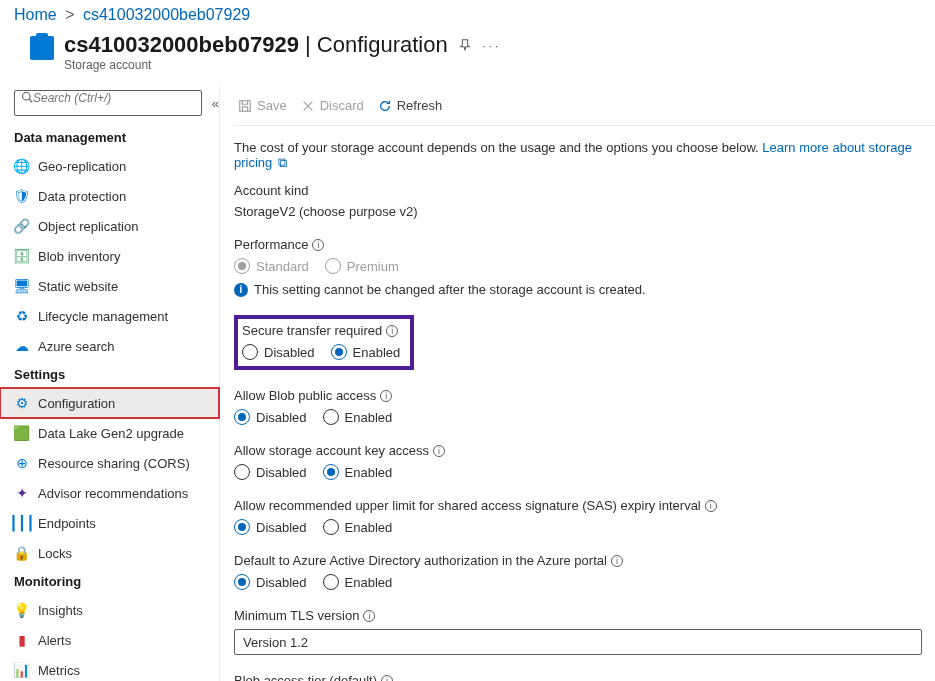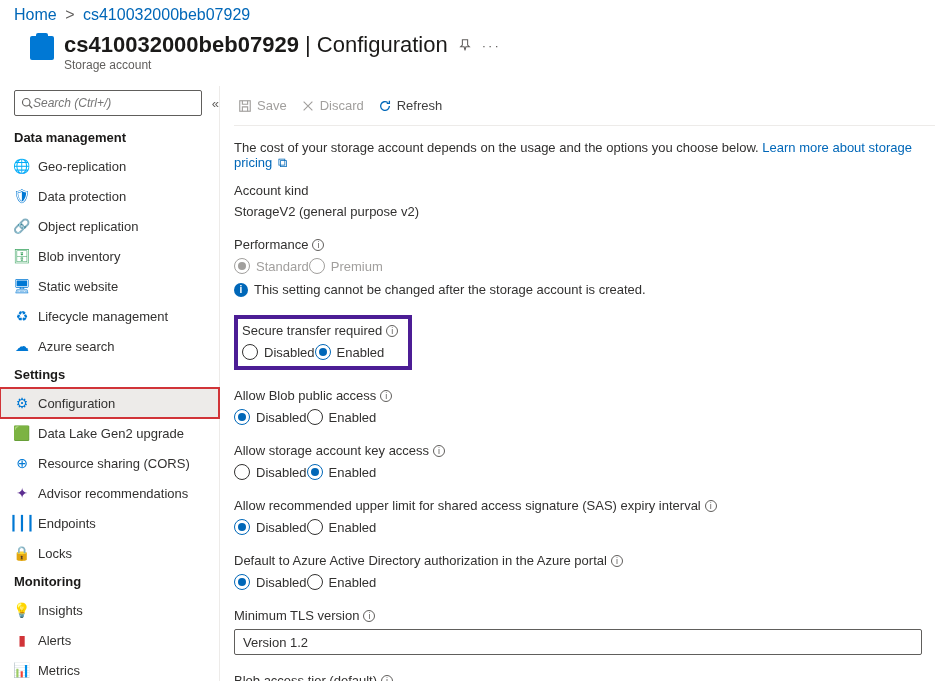--- a/index.html
+++ b/index.html
@@ -15,21 +15,21 @@
 .header-text h1 { font-size: 22px; font-weight: 600; color: #1b1a19; display: inline; }
 .header-text h1 .sub { font-weight: 400; }
 .header-sub { font-size: 12px; color: #605e5c; margin-top: 0px; }
 .header-actions { margin-left: 10px; margin-top: 6px; display: flex; gap: 10px; color: #605e5c; }
 .pin-icon svg, .more-icon svg { width: 14px; height: 14px; }
 
 .layout { display: flex; }
 
 .sidebar { width: 220px; border-right: 1px solid #edebe9; padding: 0 0 10px; flex-shrink:0; }
 .search-row { display: flex; align-items: center; padding: 4px 0 8px 14px; gap: 10px; }
-.search-box { display: flex; align-items: center; border: 1px solid #605e5c; border-radius: 2px; height: 26px; width: 208px; padding: 0 6px; }
+.search-box { display: flex; align-items: flex-start; border: 1px solid #605e5c; border-radius: 2px; height: 26px; width: 208px; padding: 0 6px; }
 .search-box input { border: none; outline: none; flex: 1; font-size: 12px; font-style: italic; color: #605e5c; }
 .collapse-btn { color: #605e5c; cursor: pointer; }
 
 .sb-group { font-weight: 600; font-size: 13px; padding: 6px 0 6px 14px; color: #1b1a19; }
 .sb-item { display: flex; align-items: center; height: 30px; padding-left: 14px; cursor: pointer; font-size: 13px; color: #323130; }
 .sb-item.active { background: #edebe9; }
 .sb-item.highlight { outline: 2px solid #d13438; outline-offset: -1px; }
 .sb-item .icn { width: 16px; height: 16px; margin-right: 8px; display: inline-flex; align-items: center; justify-content: center; font-size: 14px; }
 
 .main { flex: 1; padding: 0 0 14px 14px; position: relative; min-width: 0; }
@@ -38,21 +38,21 @@
 .tb-btn.disabled { color: #a19f9d; }
 .tb-btn .bi { width: 14px; height: 14px; display:inline-flex; align-items:center; }
 
 .content { padding-top: 14px; padding-right: 10px; font-size: 13px; color: #323130; }
 .content p { margin-bottom: 12px; }
 .ext-icon { display:inline-block; margin-left:2px; }
 
 .setting { margin-bottom: 18px; }
 .setting-label { margin-bottom: 6px; display: flex; align-items: center; gap: 4px; }
 .info-icon { display:inline-flex; width:12px; height:12px; border:1px solid #605e5c; border-radius:50%; font-size:9px; color:#605e5c; align-items:center; justify-content:center; }
-.radio-row { display: flex; gap: 0; align-items: center; }
+.radio-row { display: flex; gap: 16px; align-items: center; }
 .radio { display: inline-flex; align-items: center; gap: 6px; cursor: pointer; }
 .radio .r { width: 16px; height: 16px; border: 1px solid #323130; border-radius: 50%; display:inline-flex; align-items:center; justify-content:center; }
 .radio.checked .r { border-color: #0067b8; }
 .radio.checked .r::after { content:''; width:8px; height:8px; background:#0067b8; border-radius:50%; }
 .radio.disabled .r { border-color: #a19f9d; }
 .radio.disabled { color: #a19f9d; }
 .radio.disabled.checked .r::after { background:#a19f9d; }
 
 .info-line { display:flex; align-items:center; gap:6px; margin-top:8px; }
 .info-line .blue-i { width:14px; height:14px; background:#0067b8; border-radius:50%; color:#fff; display:inline-flex; align-items:center; justify-content:center; font-size:10px; font-weight:bold; }
@@ -196,21 +196,21 @@
           </span>
           <span>Refresh</span>
         </span>
   </div>
 
   <div class="content">
     <p><span>The cost of your storage account depends on the usage and the options you choose below.</span> <a href="#"><span>Learn more about storage pricing</span> <span class="ext-icon">⧉</span></a></p>
 
     <div class="setting">
       <div class="setting-label">Account kind</div>
-      <div>StorageV2 (general purpose v2)</div>
+      <div>StorageV2 (choose purpose v2)</div>
     </div>
 
     <div class="setting">
       <div class="setting-label">
             <span>Performance</span>
             <span class="info-icon">i</span>
           </div>
       <div class="radio-row">
         <span class="radio disabled checked">
               <span class="r"></span>

